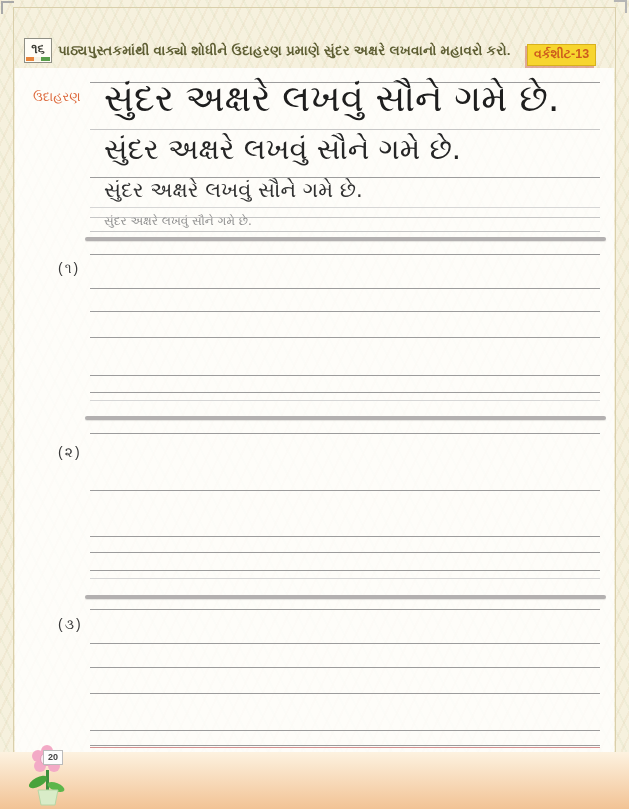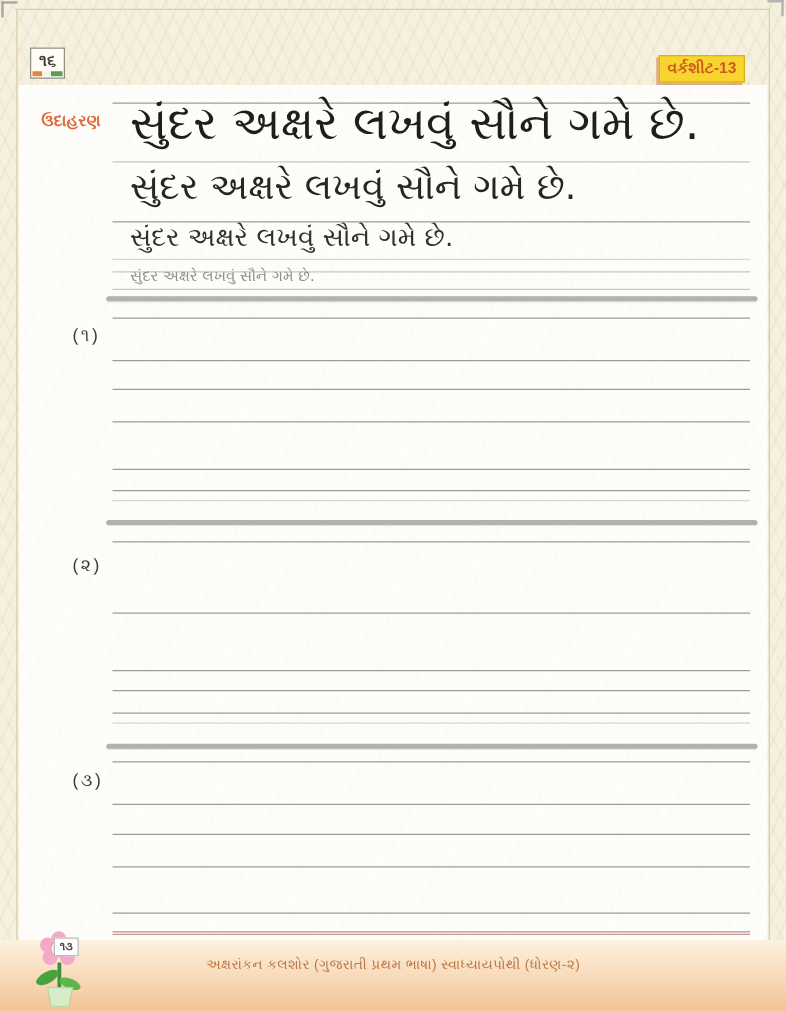--- a/index.html
+++ b/index.html
@@ -25,21 +25,21 @@
     font-size:13px;font-weight:bold;color:#3c3c34;text-align:center;line-height:19px;}
   .lesson-badge .stripe{position:absolute;left:1px;right:1px;bottom:1px;height:4px;
     background:linear-gradient(to right,#e8843c 0 32%,#f6f2e4 32% 63%,#5a9e4b 63% 100%);}
   .instruction{position:absolute;left:58px;top:43px;width:462px;
     font-size:13.5px;font-weight:bold;color:#5e5e33;letter-spacing:.2px;}
   .ws-badge{position:absolute;left:527px;top:44px;padding:2px 6px 3px 6px;
     background:#f7d52e;border:1px solid #d8b11c;
     font-size:12.5px;font-weight:bold;color:#cd5c1d;
     box-shadow:-2px 2px 0 rgba(198,84,64,0.45);}
 
-  .ex-label{position:absolute;left:33px;top:89px;font-size:13px;font-weight:bold;color:#dd6a3d;}
+  .ex-label{position:absolute;left:33px;top:89px;font-size:13px;font-weight:normal;color:#dd6a3d;}
   .ex{position:absolute;left:104px;white-space:nowrap;line-height:1.05;color:#1e1e1e;
     font-family:"DejaVu Sans",sans-serif;}
   .ex.l1{top:80px;font-size:37px;}
   .ex.l2{top:134px;font-size:29px;color:#262626;}
   .ex.l3{top:179px;font-size:21px;color:#303030;}
   .ex.l4{top:215px;font-size:12px;color:#8e8e8e;}
 
   .rule{position:absolute;left:90px;width:510px;height:1px;background:#9c9c9c;}
   .rule.soft{background:#c6c6c6;}
   .rule.faint{background:#d6d6d6;}
@@ -63,20 +63,21 @@
   <div class="frame"></div>
   <div class="panel"></div>
   <div class="corner tl"></div>
   <div class="corner tr"></div>
   <div class="corner br"></div>
 
   <div class="lesson-badge">
     <span>૧૬</span>
     <span class="stripe"></span>
   </div>
+  <div class="instruction">પાઠ્યપુસ્તકમાંથી વાક્યો શોધીને ઉદાહરણ પ્રમાણે સુંદર અક્ષરે લખવાનો મહાવરો કરો.</div>
   <div class="ws-badge">વર્કશીટ-13</div>
 
   <div class="ex-label">ઉદાહરણ</div>
   <div class="rule" style="top:82px"></div>
   <div class="ex l1">સુંદર અક્ષરે લખવું સૌને ગમે છે.</div>
   <div class="rule soft" style="top:129px"></div>
   <div class="ex l2">સુંદર અક્ષરે લખવું સૌને ગમે છે.</div>
   <div class="rule" style="top:177px"></div>
   <div class="ex l3">સુંદર અક્ષરે લખવું સૌને ગમે છે.</div>
   <div class="rule faint" style="top:207px"></div>
@@ -107,31 +108,30 @@
   <div class="rule" style="top:609px"></div>
   <div class="num" style="top:616px">(૩)</div>
   <div class="rule" style="top:643px"></div>
   <div class="rule" style="top:667px"></div>
   <div class="rule" style="top:693px"></div>
   <div class="rule" style="top:730px"></div>
   <div class="rule" style="top:745px"></div>
 
   <div class="rule pink" style="top:747px"></div>
   <div class="footer-band"></div>
-  <div class="footer-text">અક્ષરાંકન કલશોર (ગુજરાતી પ્રથમ ભાષા) સ્વાધ્યાયપોથી (ધોરણ-૨)</div>
   <div class="flower">
     <svg width="48" height="62" viewBox="0 0 48 62">
       <rect x="22" y="26" width="3" height="24" fill="#3f8f3f"></rect>
       <ellipse cx="14" cy="38" rx="10" ry="4.5" fill="#49a33c" transform="rotate(-28 14 38)"></ellipse>
       <ellipse cx="32" cy="43" rx="9" ry="4" fill="#5cb64a" transform="rotate(22 32 43)"></ellipse>
       <path d="M14 46 L34 46 L31 61 L17 61 Z" fill="#d9ecc8" stroke="#b8d6a4" stroke-width="1"></path>
       <g fill="#f3aac6">
         <circle cx="23" cy="7" r="6"></circle>
           <circle cx="32" cy="12" r="6"></circle>
           <circle cx="30" cy="22" r="6"></circle>
         <circle cx="16" cy="22" r="6"></circle>
           <circle cx="14" cy="12" r="6"></circle>
       </g>
       <circle cx="23" cy="15" r="6.5" fill="#fbe9f1" stroke="#e49ab8" stroke-width="1"></circle>
     </svg>
   </div>
-  <div class="page-num">૧૩</div>
+  <div class="page-num">20</div>
 </div>
 
 </body></html>

